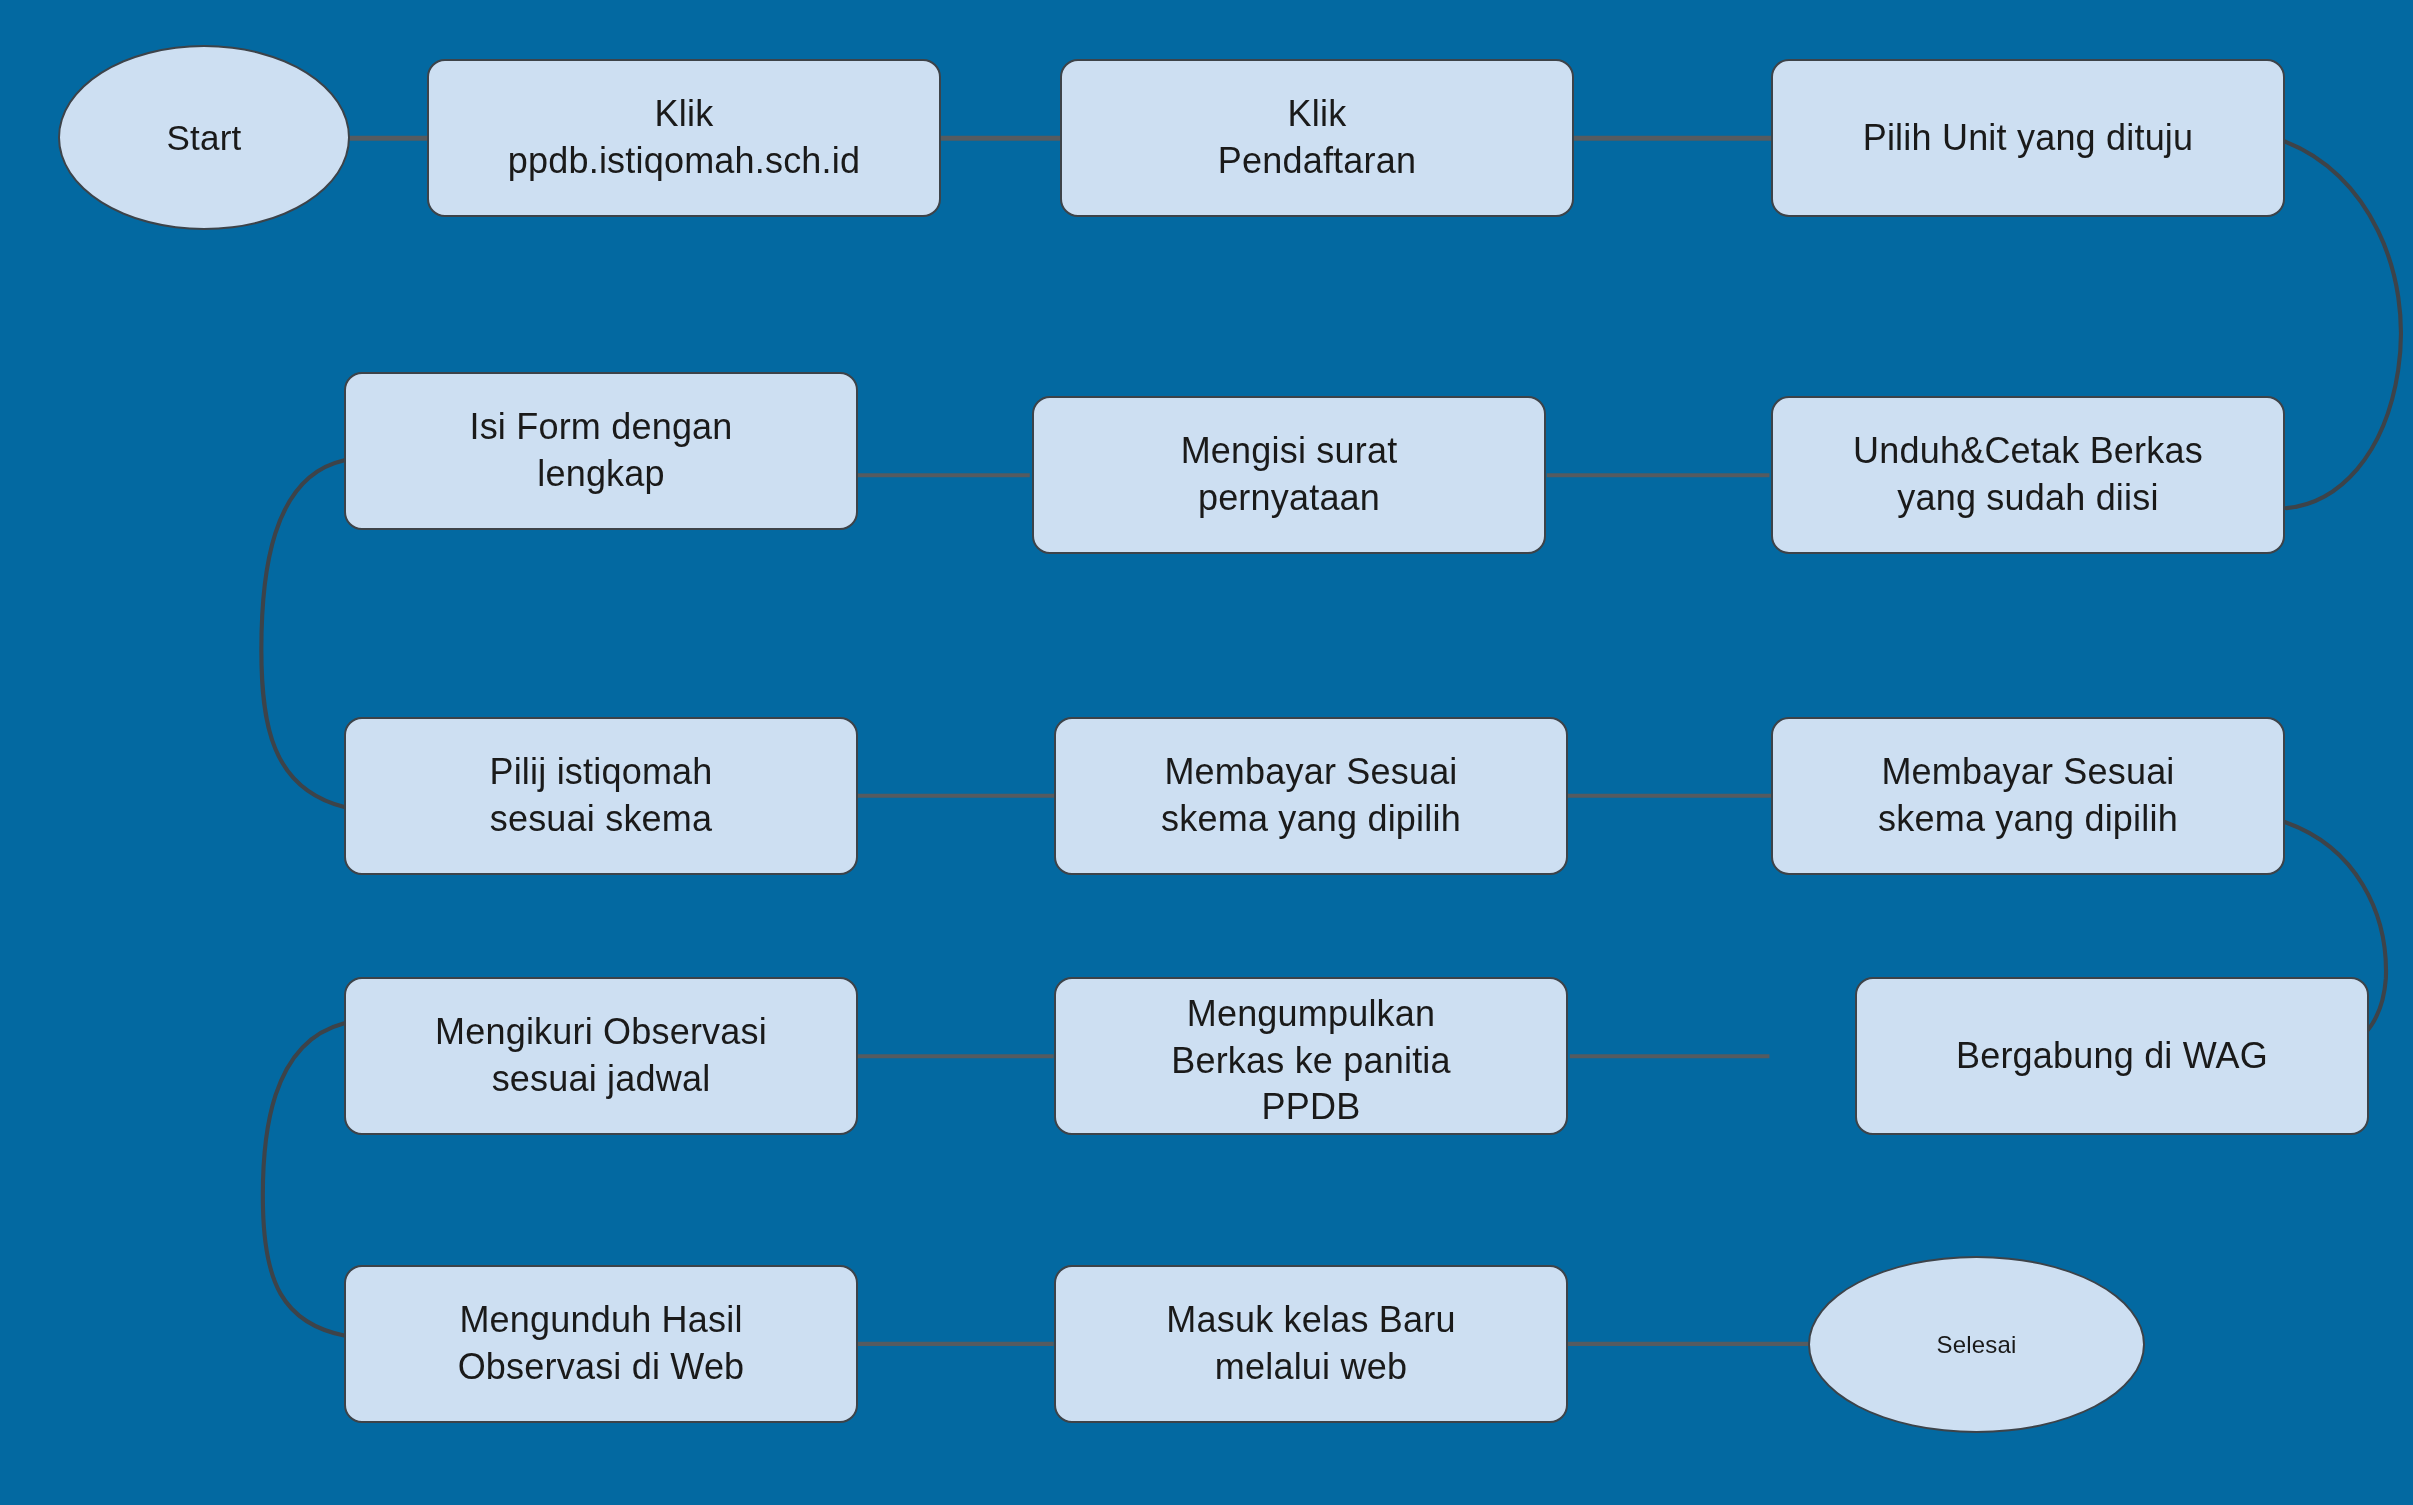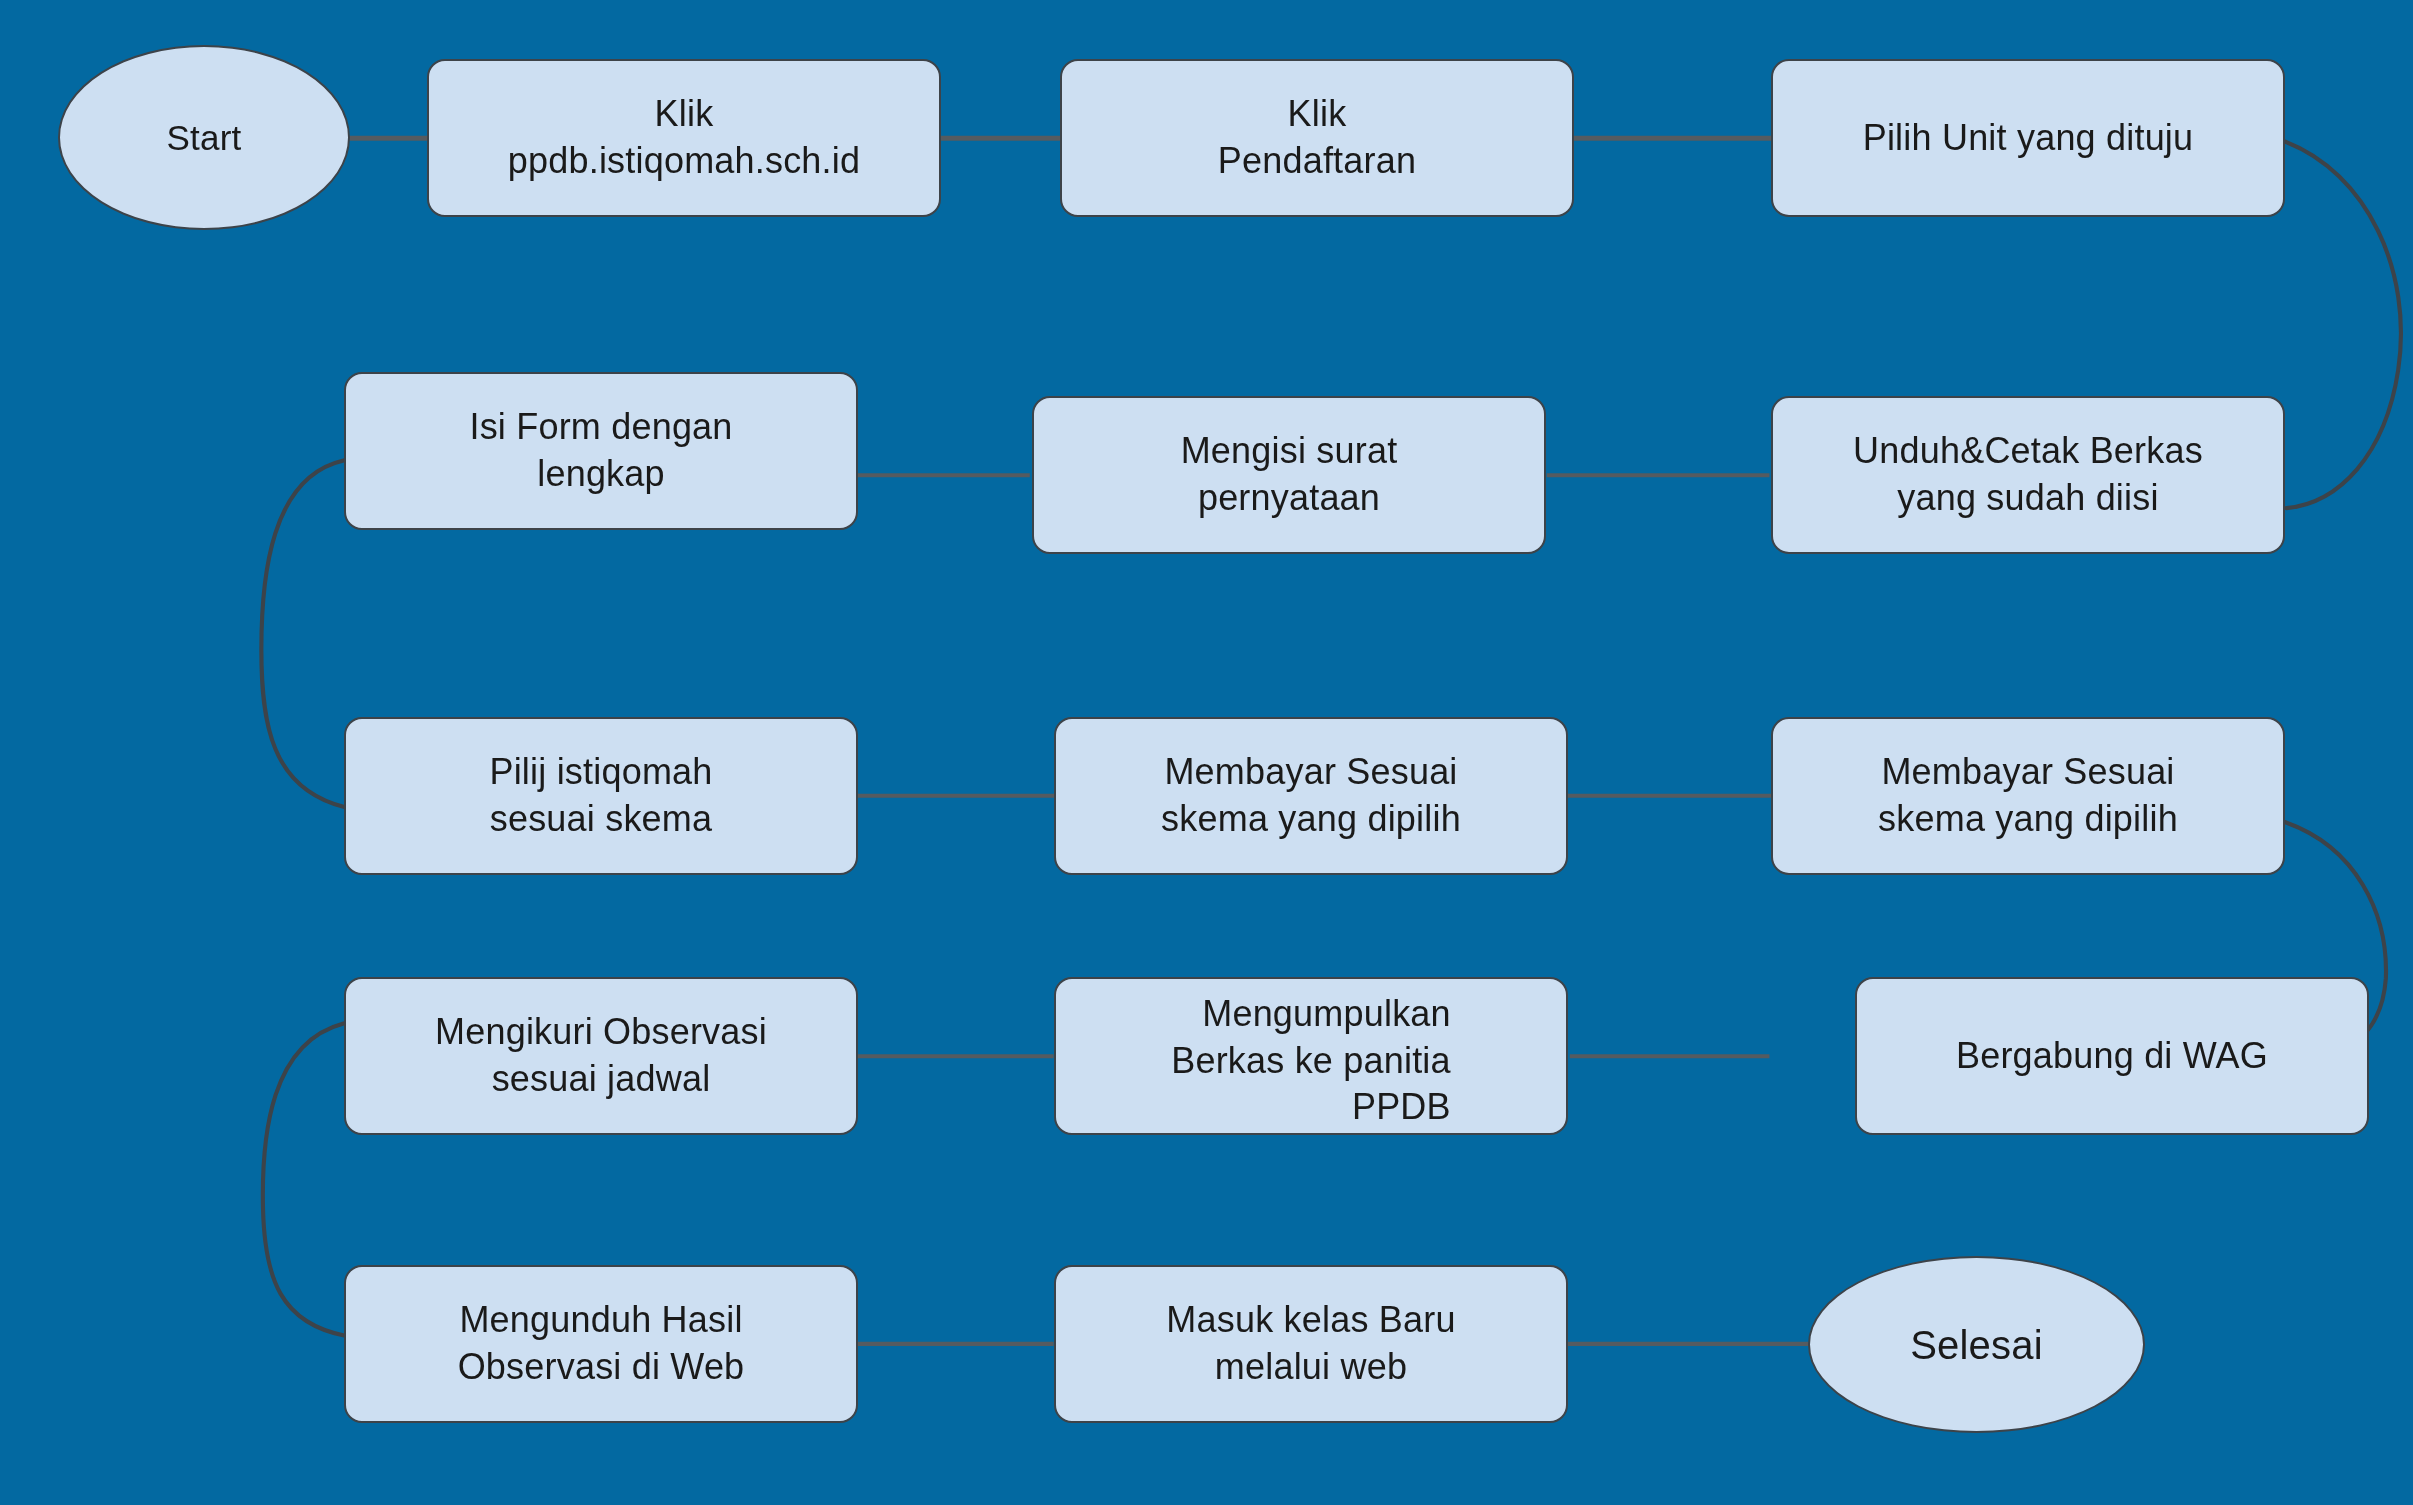--- a/index.html
+++ b/index.html
@@ -128,37 +128,37 @@
     <span>Membayar Sesuai
 skema yang dipilih</span>
   </div>
 
   <div class="node proc" style="left:344px;top:977px;width:514px;height:158px;">
     <span>Mengikuri Observasi
 sesuai jadwal</span>
   </div>
 
   <div class="node proc overflow" style="left:1054px;top:977px;width:514px;height:158px;">
-    <span style="position:relative;top:5px;text-align:right;">Mengumpulkan
+    <span style="position:relative;top:5px;">Mengumpulkan
 Berkas ke panitia
 PPDB</span>
   </div>
 
   <div class="node proc" style="left:1855px;top:977px;width:514px;height:158px;justify-content:center;">
     <span>Bergabung di WAG</span>
   </div>
 
   <div class="node proc" style="left:344px;top:1265px;width:514px;height:158px;">
     <span>Mengunduh Hasil
 Observasi di Web</span>
   </div>
 
   <div class="node proc" style="left:1054px;top:1265px;width:514px;height:158px;">
     <span>Masuk kelas Baru
 melalui web</span>
   </div>
 
-  <div class="node term" style="left:1808px;top:1256px;width:337px;height:177px;font-size:40px;">
+  <div class="node term" style="left:1808px;top:1256px;width:337px;height:177px;font-size:24px;">
     <span>Selesai</span>
   </div>
 
 </div>
 
 
 </body></html>

